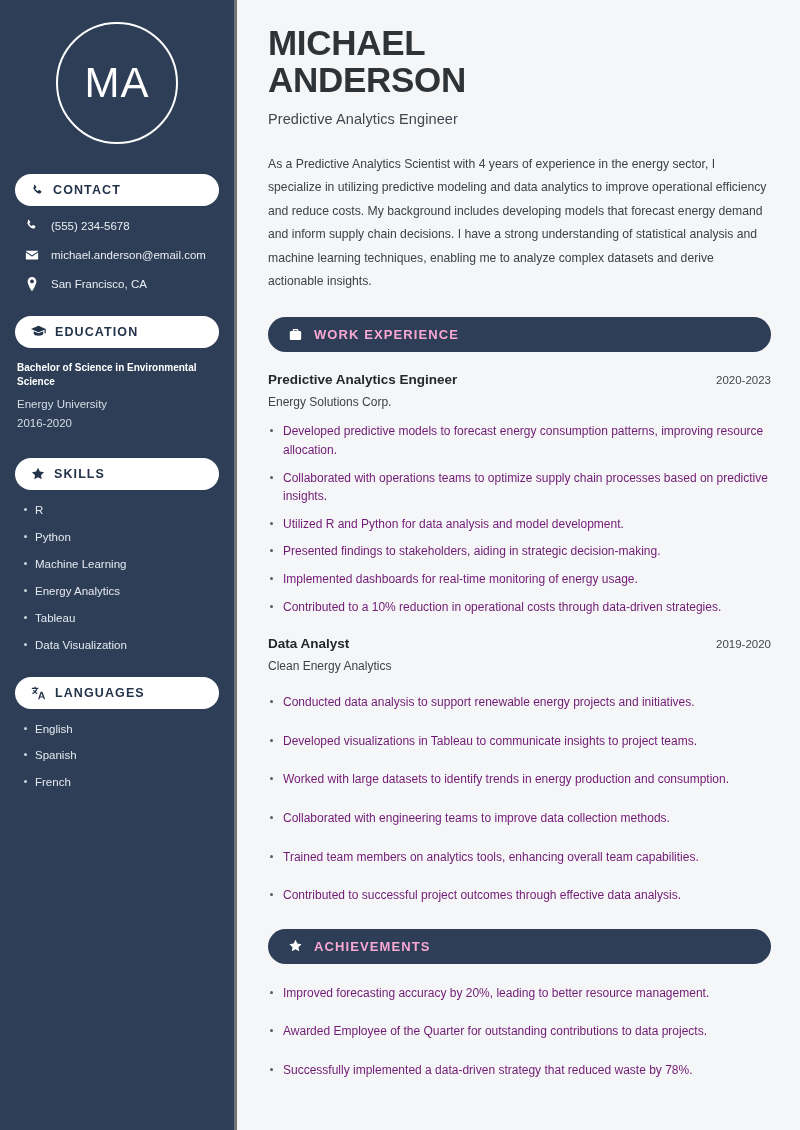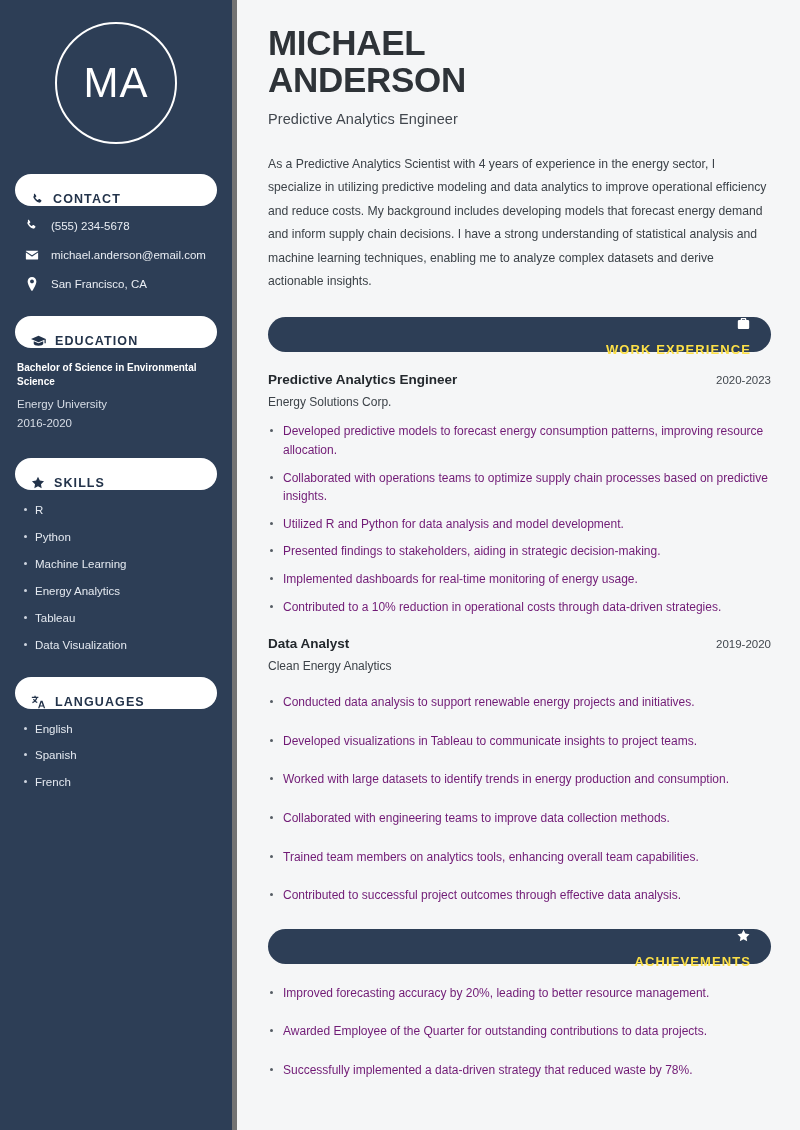--- a/index.html
+++ b/index.html
@@ -16,21 +16,21 @@
     background: #f5f6f7;
   }
 
   
   .sidebar {
     width: 237px;
     min-width: 237px;
     background: #2d3e56;
     color: #ffffff;
     padding: 0 15px;
-    border-right: 5px solid #737373;
+    border-right: 3px solid #737373;
     position: relative;
   }
   .avatar-wrap {
     display: flex; justify-content: center;
     margin-top: 22px; margin-bottom: 30px;
   }
   .avatar {
     width: 122px; height: 122px;
     border-radius: 50%;
     border: 2.5px solid #ffffff;
@@ -38,21 +38,21 @@
     font-size: 42px; font-weight: 400;
     letter-spacing: 1px;
     color: #ffffff;
   }
 
   .pill {
     background: #ffffff;
     color: #23334a;
     border-radius: 999px;
     height: 32px;
-    display: flex; align-items: flex-end;
+    display: flex; align-items: center;
     padding: 0 16px;
     gap: 9px;
     font-size: 12.5px;
     font-weight: 700;
     letter-spacing: 1.1px;
   }
   .pill .ico { display: flex; align-items: center; }
   .pill .ico svg { display: block; }
 
   .side-block { margin-bottom: 24px; }
@@ -116,30 +116,29 @@
     margin-top: 26px;
     font-size: 12.2px;
     line-height: 1.92;
     color: #3c4248;
     max-width: 505px;
   }
 
   .section-bar {
     margin-top: 24px;
     background: #2d3e56;
-    color: #fde047;
+    color: #f9a8d4;
     border-radius: 999px;
     height: 35px;
-    display: flex; align-items: flex-end;
+    display: flex; align-items: center;
     padding: 0 20px;
     gap: 11px;
     font-size: 13px;
     font-weight: 700;
     letter-spacing: 1.1px;
-    flex-direction: column;
   }
   .section-bar .ico svg { display: block; }
 
   .job { margin-top: 20px; }
   .job-head {
     display: flex; justify-content: space-between; align-items: baseline;
   }
   .job-title { font-size: 13.5px; font-weight: 700; color: #23282d; }
   .job-dates { font-size: 11.5px; color: #41474e; white-space: nowrap; }
   .job-company { font-size: 12px; color: #3c4248; margin-top: 8px; }

